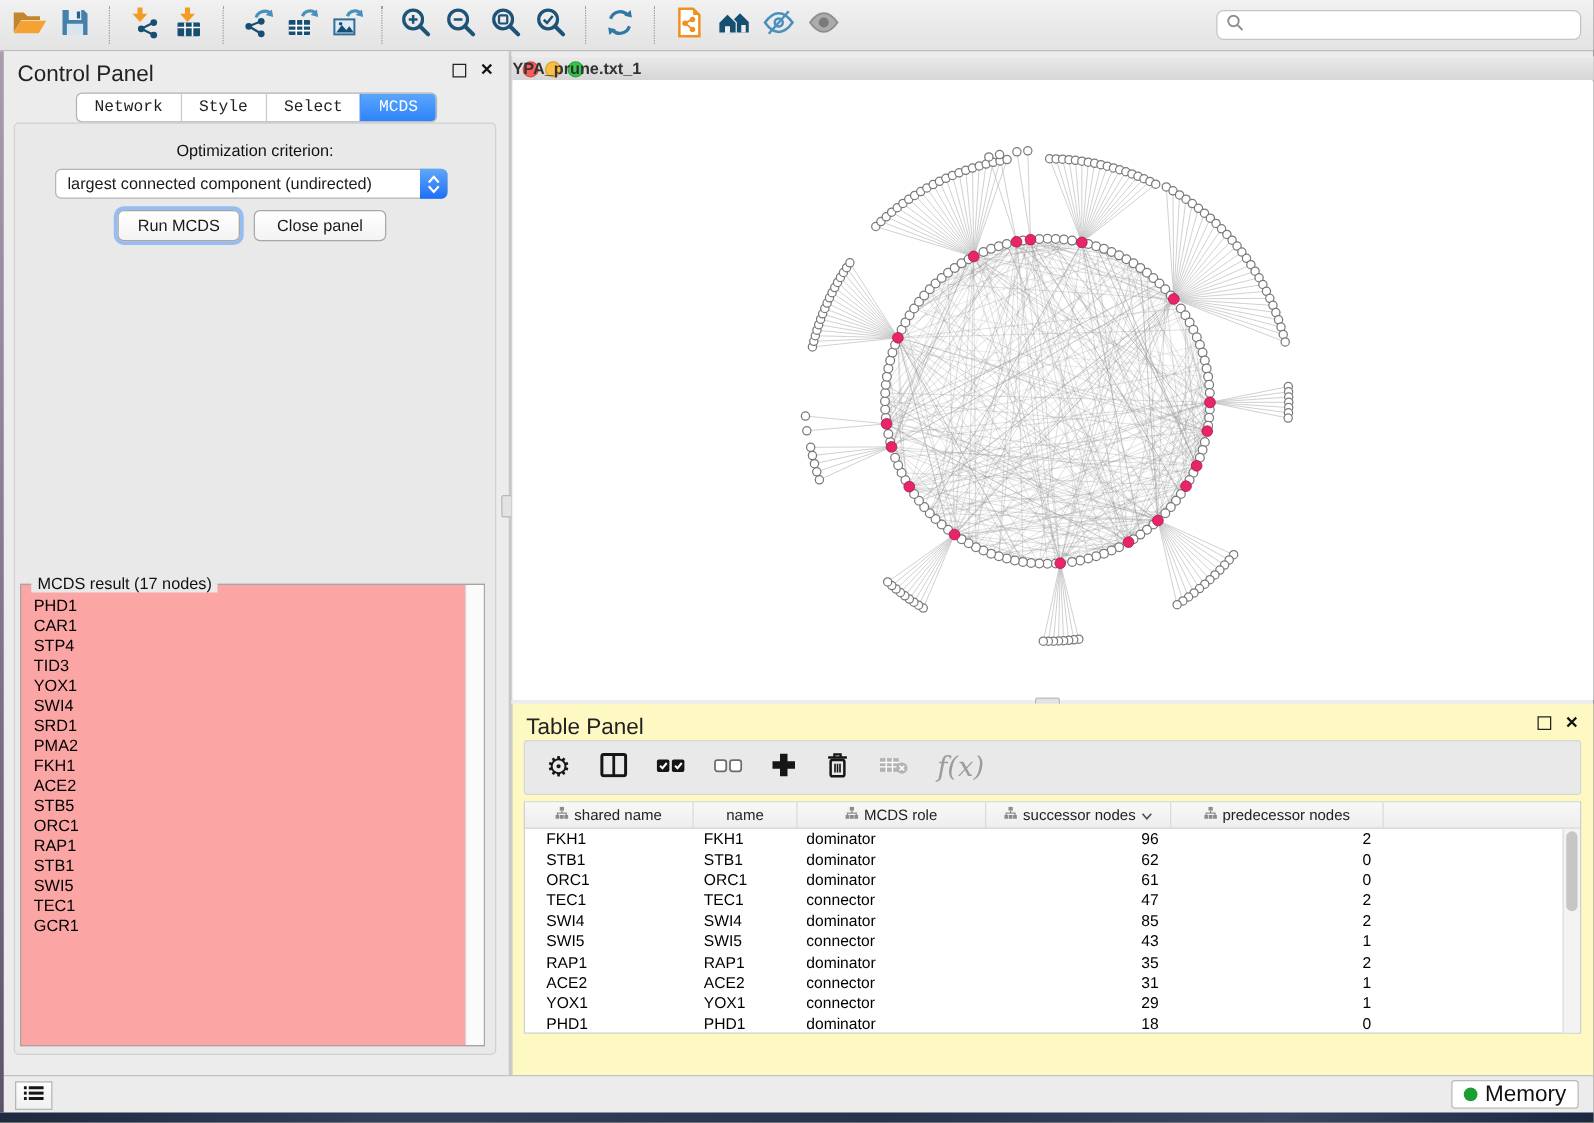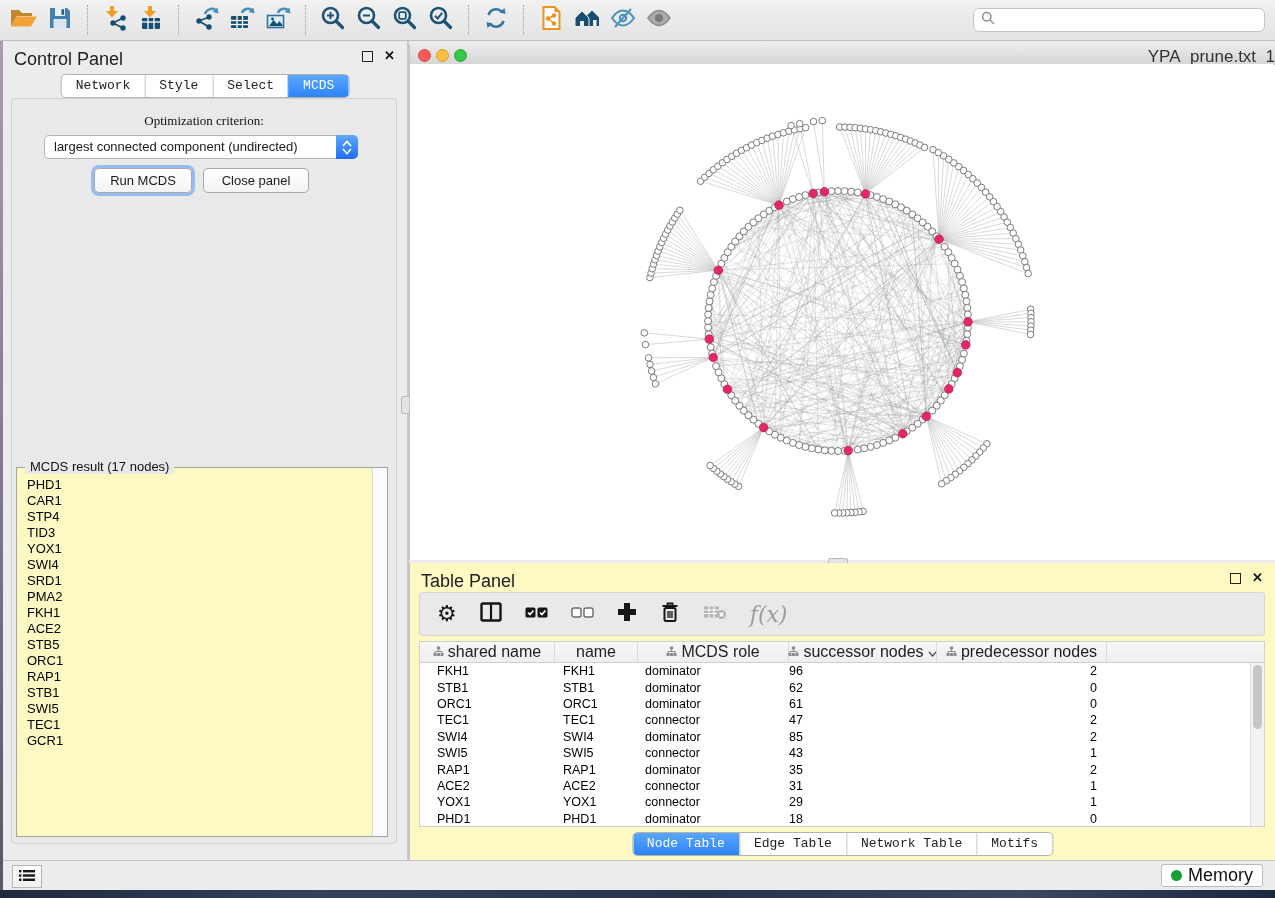--- a/index.html
+++ b/index.html
@@ -18,60 +18,60 @@
   .panel-title{position:absolute;left:11px;top:8px;font-size:18px;color:#222;}
   .win-btns{position:absolute;right:12px;top:9px;display:flex;gap:11px;align-items:center;}
   .float-ico{width:9px;height:9px;border:1.5px solid #222;display:inline-block;}
   .close-ico{font-size:13px;font-weight:bold;color:#111;line-height:12px;}
   .seg-tabs{display:flex;height:22px;border:1px solid #b2b2b2;border-radius:5px;overflow:hidden;background:#fff;}
   .seg-tab{padding:0 14px;font-size:13px;line-height:22px;color:#222;border-left:1px solid #c9c9c9;white-space:nowrap;font-family:Liberation Mono, monospace;}
   .seg-tab:first-child{border-left:none;}
   .seg-tab.selected{background:linear-gradient(#5ba6fd,#2d83f8);color:#fff;border-left-color:#2d83f8;}
   #cp-tabs{position:absolute;left:50%;transform:translateX(-50%);top:33px;}
   #cp-inner{position:absolute;left:8px;top:57px;width:386px;height:746px;background:#e9e9e9;border:1px solid #d0d0d0;border-radius:4px;box-sizing:border-box;}
-  #opt-label{position:absolute;left:0;right:0;top:14px;text-align:center;font-size:13px;color:#111;font-family:Liberation Serif, serif;}
+  #opt-label{position:absolute;left:0;right:0;top:14px;text-align:center;font-size:13px;color:#111;}
   #criterion-select{position:absolute;left:32px;top:36px;width:314px;height:24px;background:#fff;border:1px solid #b5b5b5;border-radius:5px;box-sizing:border-box;font-size:13px;line-height:22px;padding-left:9px;}
   #criterion-cap{position:absolute;right:-1px;top:-1px;width:22px;height:24px;border-radius:0 5px 5px 0;background:linear-gradient(#5fa8f9,#1e6ef5);display:flex;flex-direction:column;align-items:center;justify-content:center;gap:1px;}
   #criterion-cap svg{display:block;}
   .cp-btn{position:absolute;top:69px;height:25px;background:linear-gradient(#ffffff,#f3f3f3);border:1px solid #a8a8a8;border-radius:5px;font-size:13px;text-align:center;line-height:23px;box-sizing:border-box;}
   #run-btn{left:82px;width:98px;box-shadow:0 0 0 3px rgba(95,160,250,.6);}
   #close-btn{left:191px;width:106px;}
-  #mcds-fieldset{position:absolute;left:4px;top:368px;width:372px;height:370px;border:1px solid #a5a5a5;background:#fef9c3;box-sizing:border-box;}
+  #mcds-fieldset{position:absolute;left:4px;top:368px;width:372px;height:370px;border:1px solid #a5a5a5;background:#fca5a5;box-sizing:border-box;}
   #mcds-legend{position:absolute;left:8px;top:-9px;background:#e9e9e9;padding:0 5px;font-size:13px;color:#111;}
   #mcds-list{position:absolute;left:1px;top:3px;bottom:1px;right:14px;overflow:hidden;padding:6px 0 0 9px;}
   .mcds-item{font-size:13px;line-height:16px;color:#000;}
   #mcds-scroll{position:absolute;right:0;top:0;bottom:0;width:14px;background:#fbfbfb;border-left:1px solid #d9d9d9;}
   
   #v-split{position:absolute;left:407px;top:41px;width:2px;height:819px;background:#c7c7c7;}
   #v-grip{position:absolute;left:401px;top:396px;width:9px;height:16px;background:#e3e3e3;border:1px solid #b8b8b8;border-radius:2px;}
   #h-grip{position:absolute;left:828px;top:558px;width:18px;height:8px;background:#e3e3e3;border:1px solid #bbb;border-radius:2px;}
   
   #network-window{position:absolute;left:409px;top:45px;width:866px;height:515px;background:#fff;border-left:1px solid #c2c2c2;box-sizing:border-box;}
   #net-titlebar{position:relative;height:19px;background:linear-gradient(#eaeaea,#d6d6d6);border-bottom:1px solid #adadad;}
   .tl{position:absolute;top:4px;width:11px;height:11px;border-radius:50%;}
   #tl-red{left:8px;background:#fc5b57;border:0.5px solid #d94a46;}
   #tl-yellow{left:26px;background:#fdbe41;border:0.5px solid #d6a032;}
   #tl-green{left:44px;background:#35c84a;border:0.5px solid #28a63a;}
-  #net-title{position:absolute;left:0;right:0;top:2px;text-align:right;font-size:17px;color:#333;}
+  #net-title{position:absolute;left:0;right:0;top:2px;text-align:left;font-size:13px;color:#333;font-weight:bold;}
   #net-canvas{position:absolute;left:0;top:19px;width:864px;height:495px;background:#fff;}
   
   #table-panel{position:absolute;left:409px;top:563px;width:866px;height:297px;background:#fef9c3;border-left:1px solid #c2c2c2;box-sizing:border-box;}
   #tp-toolbar{position:absolute;left:9px;top:29px;width:846px;height:44px;background:#e9e9e9;border:1px solid #d6d6d6;border-radius:3px;display:flex;align-items:center;gap:23px;padding-left:17px;box-sizing:border-box;}
   .tp-ico{display:flex;align-items:center;justify-content:center;height:26px;}
   #gear-glyph{font-size:22px;color:#161616;line-height:22px;}
   #fx-glyph{font-family:"DejaVu Serif",serif;font-style:italic;font-size:22px;color:#9c9c9c;}
   #node-table{position:absolute;left:9px;top:78px;width:846px;height:186px;background:#fff;border:1px solid #cfcfcf;box-sizing:border-box;}
   #nt-header{display:flex;height:21px;background:linear-gradient(#f8f8f8,#eeeeee);border-bottom:1px solid #cfcfcf;box-sizing:border-box;}
-  .hcell{display:flex;align-items:center;justify-content:center;gap:4px;font-size:16px;color:#222;border-right:1px solid #dadada;box-sizing:border-box;white-space:nowrap;}
+  .hcell{display:flex;align-items:center;justify-content:center;gap:4px;font-size:12px;color:#222;border-right:1px solid #dadada;box-sizing:border-box;white-space:nowrap;}
   .hc0{width:135px;}.hc1{width:83px;}.hc2{width:151px;}.hc3{width:148px;}.hc4{width:170px;}.hcf{flex:1;border-right:none;}
   #nt-body{position:absolute;left:0;top:21px;right:14px;bottom:0;overflow:hidden;}
   .trow{display:flex;height:16.4px;align-items:center;}
   .tcell{font-size:12.5px;color:#000;box-sizing:border-box;white-space:nowrap;}
   .tc0{width:135px;padding-left:17px;}.tc1{width:83px;padding-left:8px;}.tc2{width:151px;padding-left:7px;}
-  .tc3{width:148px;padding-right:10px;}.tc4{width:170px;text-align:right;padding-right:10px;}
+  .tc3{width:148px;text-align:right;padding-right:10px;}.tc4{width:170px;text-align:right;padding-right:10px;}
   #nt-scroll{position:absolute;right:0;top:21px;bottom:0;width:14px;background:#f3f3f3;border-left:1px solid #ddd;box-sizing:border-box;}
   #nt-thumb{margin:2px;height:64px;background:#c6c6c6;border-radius:6px;}
   #tp-tabs{position:absolute;left:50%;transform:translateX(-50%);top:269px;}
   
   #status-bar{position:absolute;left:0;top:860px;width:1275px;height:30px;background:#ececec;border-top:1px solid #c2c2c2;box-sizing:border-box;}
   #sb-list-btn{position:absolute;left:12px;top:4px;width:28px;height:21px;background:linear-gradient(#fdfdfd,#f0f0f0);border:1px solid #b5b5b5;display:flex;align-items:center;justify-content:center;}
   #memory-btn{position:absolute;right:12px;top:3px;height:23px;background:#fff;border:1px solid #b9b9b9;border-radius:3px;display:flex;align-items:center;gap:6px;padding:0 9px;box-sizing:border-box;}
   #memory-dot{width:11px;height:11px;border-radius:50%;background:#1d9e33;}
   #memory-label{font-size:18px;color:#111;}
 </style>
@@ -1231,26 +1231,20 @@
             <div class="tcell tc1">PHD1</div>
             <div class="tcell tc2">dominator</div>
             <div class="tcell tc3">18</div>
             <div class="tcell tc4">0</div>
           </div>
         </div>
       <div id="nt-scroll">
           <div id="nt-thumb"></div>
         </div>
     </div>
-    <div id="tp-tabs" class="seg-tabs">
-      <div class="seg-tab selected">Node Table</div>
-      <div class="seg-tab">Edge Table</div>
-      <div class="seg-tab">Network Table</div>
-      <div class="seg-tab">Motifs</div>
-    </div>
   </div>
 
   <div id="status-bar">
     <div id="sb-list-btn">
       <span><svg width="16" height="13" viewBox="0 0 16 13">
             <g fill="#161616">
               <rect x="0" y="1" width="2.4" height="2.4"></rect>
               <rect x="4" y="1" width="12" height="2.4"></rect>
               <rect x="0" y="5.3" width="2.4" height="2.4"></rect>
               <rect x="4" y="5.3" width="12" height="2.4"></rect>

